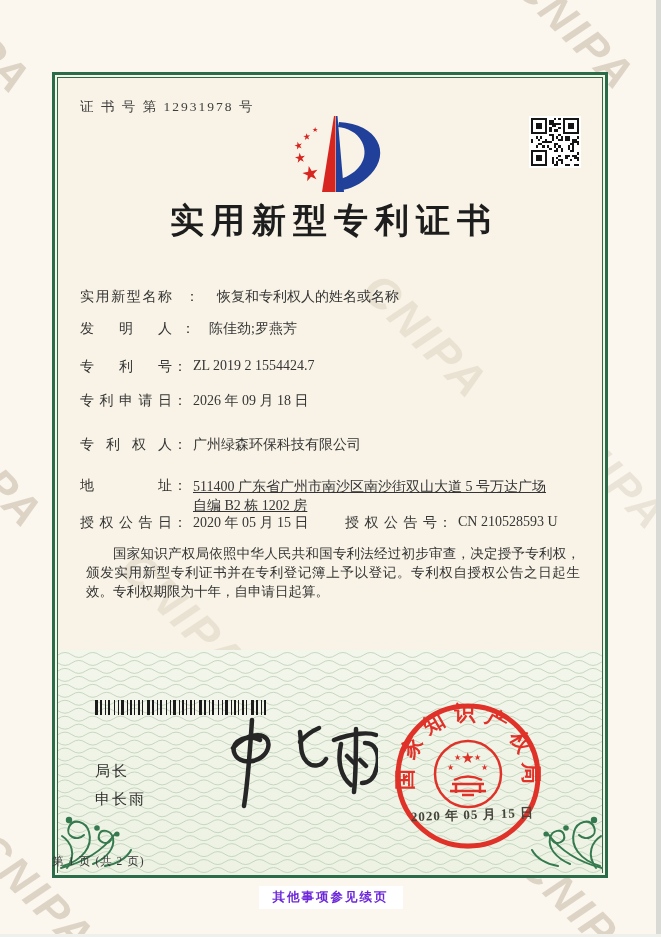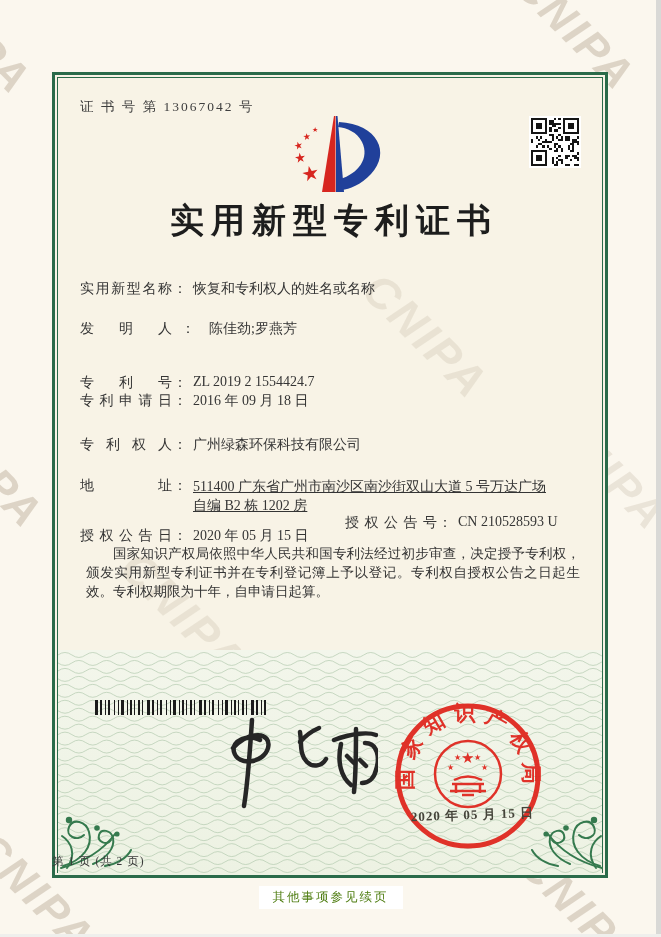--- a/index.html
+++ b/index.html
@@ -71,21 +71,21 @@
   .seal svg { width:100%; height:100%; }
   .seal-date { position:absolute; left:405px; top:806px; width:135px; text-align:center;
                font-size:13px; color:#45443a; letter-spacing:1px; transform:rotate(-2deg);
                font-weight:bold; }
 
   .page-info { position:absolute; left:52px; top:854px; width:556px; text-align:left;
                font-size:11.5px; letter-spacing:1px; color:#3a3a3a; }
 
   .cont-note { position:absolute; left:0; top:886px; width:100%; text-align:center; }
   .cont-note span { display:inline-block; background:#ffffff; padding:3px 14px;
-                    font-size:12.5px; letter-spacing:2px; color:#4d7c0f; }
+                    font-size:12.5px; letter-spacing:2px; color:#6d28d9;font-weight:bold; }
 </style>
 </head>
 <body>
 
 <div class="page">
 
   <div class="wm outer" style="left:-64px; top:-36px;">CNIPA</div>
   <div class="wm outer" style="left:540px; top:-40px;">CNIPA</div>
   <div class="wm outer" style="left:-52px; top:398px;">CNIPA</div>
   <div class="wm outer" style="left:572px; top:400px; opacity:.55;">CNIPA</div>
@@ -150,21 +150,21 @@
       <path d="M6,90 C26,84 36,70 32,56 C29,45 16,42 12,51 C8,60 20,66 27,59"></path>
       <path d="M10,92 C20,78 14,66 5,60"></path>
       <path d="M36,88 C50,82 58,72 56,62 C54,54 44,52 42,59 C40,66 50,70 54,64"></path>
       <path d="M48,90 C60,88 70,82 74,74"></path>
       <circle cx="12" cy="44" r="2.2" fill="#357a4e"></circle>
       <circle cx="40" cy="52" r="1.8" fill="#357a4e"></circle>
       <circle cx="60" cy="58" r="1.6" fill="#357a4e"></circle>
     </svg>
   </div>
 
-  <div class="cert-no">证 书 号 第 13067042 号</div>
+  <div class="cert-no">证 书 号 第 12931978 号</div>
 
   <div class="logo">
     <svg viewBox="0 0 130 102">
       <polygon points="62,20 63.5,20 63.5,96 50,96" fill="#d7261f"></polygon>
       <polygon points="64,20 65.5,20 72,96 64,96" fill="#20409a"></polygon>
       <path d="M67,26 C106,28 119,57 99,78 C89,89 77,93 70,94 L68,83 C86,78 98,62 90,46 C85,36 75,32 66,31 Z" fill="#20409a"></path>
       <g fill="#d7261f" font-family="'DejaVu Sans',sans-serif">
         <text x="31" y="86" font-size="20" transform="rotate(-12 31 86)">★</text>
         <text x="23" y="67" font-size="13" transform="rotate(-8 23 67)">★</text>
         <text x="23" y="54" font-size="10" transform="rotate(-15 23 54)">★</text>
@@ -278,54 +278,54 @@
         <rect x="11" y="20" width="1" height="1" fill="#151515"></rect>
         <rect x="15" y="20" width="1" height="1" fill="#151515"></rect>
         <rect x="16" y="20" width="1" height="1" fill="#151515"></rect>
         <rect x="19" y="20" width="1" height="1" fill="#151515"></rect>
         <rect x="20" y="20" width="1" height="1" fill="#151515"></rect>
       </svg>
   </div>
 
   <div class="title">实用新型专利证书</div>
 
-  <div class="field-row" style="top:280px;">
+  <div class="field-row" style="top:288px;gap:12px;">
     <span class="f-label">实用新型名称</span>
       <span class="f-colon">：</span>
     <span class="f-value">恢复和专利权人的姓名或名称</span>
   </div>
   <div class="field-row" style="top:320px;gap:8px;">
     <span class="f-label">发明人</span>
       <span class="f-colon">：</span>
     <span class="f-value">陈佳劲;罗燕芳</span>
   </div>
-  <div class="field-row" style="top:358px;margin-top:16px;">
+  <div class="field-row" style="top:358px;">
     <span class="f-label">专利号</span>
       <span class="f-colon">：</span>
     <span class="f-value">ZL 2019 2 1554424.7</span>
   </div>
   <div class="field-row" style="top:392px;">
     <span class="f-label">专利申请日</span>
       <span class="f-colon">：</span>
-    <span class="f-value">2016 年 09 月 18 日</span>
+    <span class="f-value">2026 年 09 月 18 日</span>
   </div>
   <div class="field-row" style="top:436px;">
     <span class="f-label">专利权人</span>
       <span class="f-colon">：</span>
     <span class="f-value">广州绿森环保科技有限公司</span>
   </div>
   <div class="field-row" style="top:477px;">
     <span class="f-label">地址</span>
       <span class="f-colon">：</span>
     <span class="f-value addr-lines">
       <div>511400 广东省广州市南沙区南沙街双山大道 5 号万达广场</div>
       <div>自编 B2 栋 1202 房</div>
     </span>
   </div>
-  <div class="field-row" style="top:514px;margin-top:13px;">
+  <div class="field-row" style="top:514px;">
     <span class="f-label">授权公告日</span>
       <span class="f-colon">：</span>
     <span class="f-value">2020 年 05 月 15 日</span>
   </div>
   <div class="field-row row2" style="top:514px;">
     <span class="f-label">授权公告号</span>
       <span class="f-colon">：</span>
     <span class="f-value">CN 210528593 U</span>
   </div>
 
@@ -371,20 +371,24 @@
         <rect x="143" y="0" width="1" height="15" fill="#1b1b1b"></rect>
         <rect x="147" y="0" width="2" height="15" fill="#1b1b1b"></rect>
         <rect x="151" y="0" width="1" height="15" fill="#1b1b1b"></rect>
         <rect x="156" y="0" width="3" height="15" fill="#1b1b1b"></rect>
         <rect x="161" y="0" width="2" height="15" fill="#1b1b1b"></rect>
         <rect x="166" y="0" width="1" height="15" fill="#1b1b1b"></rect>
         <rect x="169" y="0" width="2" height="15" fill="#1b1b1b"></rect>
       </svg>
   </div>
 
+  <div class="director">
+    <div>局长</div>
+    <div>申长雨</div>
+  </div>
 
   <div class="signature">
     <svg viewBox="0 0 190 100" fill="none" stroke="#262626" stroke-width="4.5" stroke-linecap="round">
       <path d="M45,38 C62,20 84,22 80,38 C76,53 50,57 46,42 C43,30 60,24 72,30"></path>
       <path d="M64,10 C62,40 60,72 56,96"></path>
       <path d="M112,32 C118,25 124,21 131,18"></path>
       <path d="M112,22 C114,34 111,44 119,52 C125,58 134,56 138,49"></path>
       <path d="M146,30 C164,23 181,22 188,25"></path>
       <path d="M153,34 C149,52 153,67 163,75"></path>
       <path d="M168,19 C168,44 168,64 166,82"></path>

